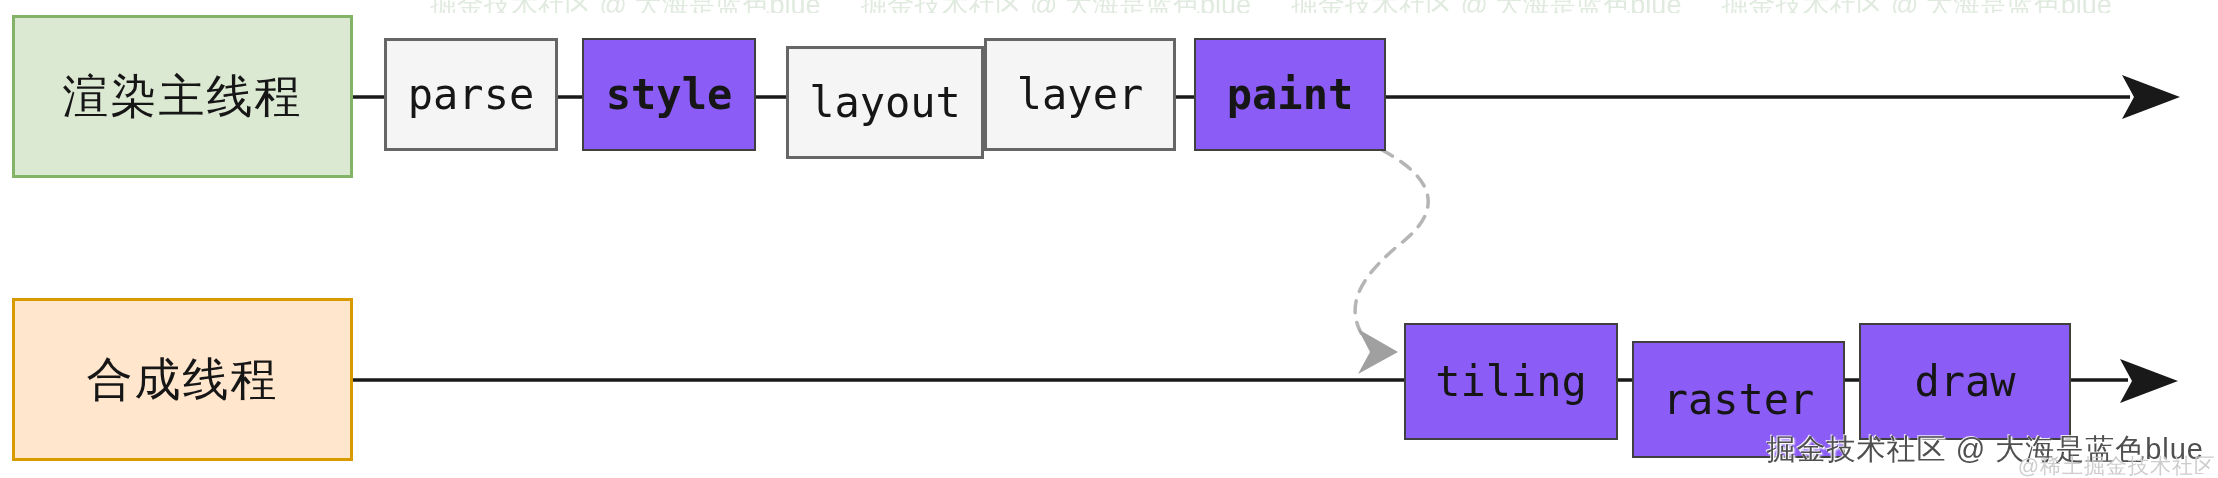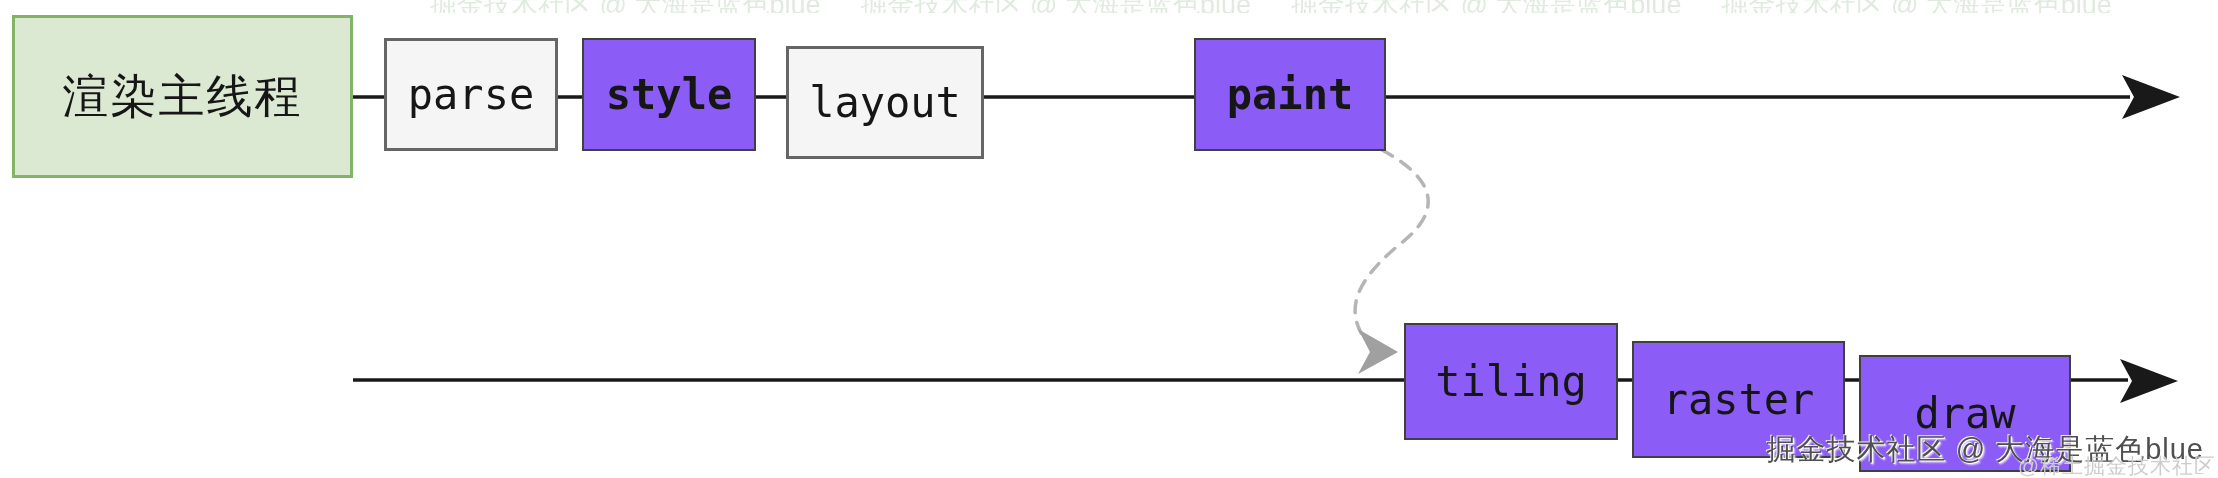--- a/index.html
+++ b/index.html
@@ -41,21 +41,21 @@
   .stage.bold{font-weight:700;}
   
   .s-parse {left:384px;top:38px;width:174px;height:113px;}
   .s-style {left:582px;top:38px;width:174px;height:113px;}
   .s-layout{left:774px;top:46px;width:198px;height:113px;margin-left:12px;}
   .s-layer {left:984px;top:38px;width:192px;height:113px;}
   .s-paint {left:1194px;top:38px;width:192px;height:113px;}
   
   .s-tiling{left:1404px;top:323px;width:214px;height:117px;}
   .s-raster{left:1632px;top:341px;width:213px;height:117px;}
-  .s-draw  {left:1859px;top:323px;width:212px;height:117px;margin-top:32px;}
+  .s-draw  {left:1859px;top:323px;width:212px;height:117px;}
   
   .top-strip{
     position:absolute;left:430px;right:0;top:0;height:13px;
     overflow:hidden;z-index:0;
     white-space:nowrap;
   }
   .top-strip span{
     display:inline-block;
     margin-top:-17px;margin-right:40px;
     font-size:27px;
@@ -90,29 +90,35 @@
     <line x1="353" y1="380" x2="2128" y2="380" stroke="#191919" stroke-width="3.5"></line>
     <polygon points="2178,381 2120,359 2132,381 2120,403" fill="#191919"></polygon>
 
     <path d="M 1382 150 C 1438 180, 1442 212, 1400 244 C 1354 282, 1346 310, 1364 338" fill="none" stroke="#b5b5b5" stroke-width="3.5" stroke-dasharray="12 10" stroke-linecap="round"></path>
     <polygon points="1398,352 1358,329 1370,352 1358,374" fill="#a0a0a0"></polygon>
   </svg>
 
   <div class="box thread-box thread-main">
     <span>渲染主线程</span>
   </div>
+  <div class="box thread-box thread-comp">
+    <span>合成线程</span>
+  </div>
 
   <div class="box stage gray s-parse">
     <span>parse</span>
   </div>
   <div class="box stage green bold s-style">
     <span>style</span>
   </div>
   <div class="box stage gray s-layout">
     <span>layout</span>
+  </div>
+  <div class="box stage gray s-layer">
+    <span>layer</span>
   </div>
   <div class="box stage green bold s-paint">
     <span>paint</span>
   </div>
 
   <div class="box stage green s-tiling">
     <span>tiling</span>
   </div>
   <div class="box stage green s-raster">
     <span>raster</span>

